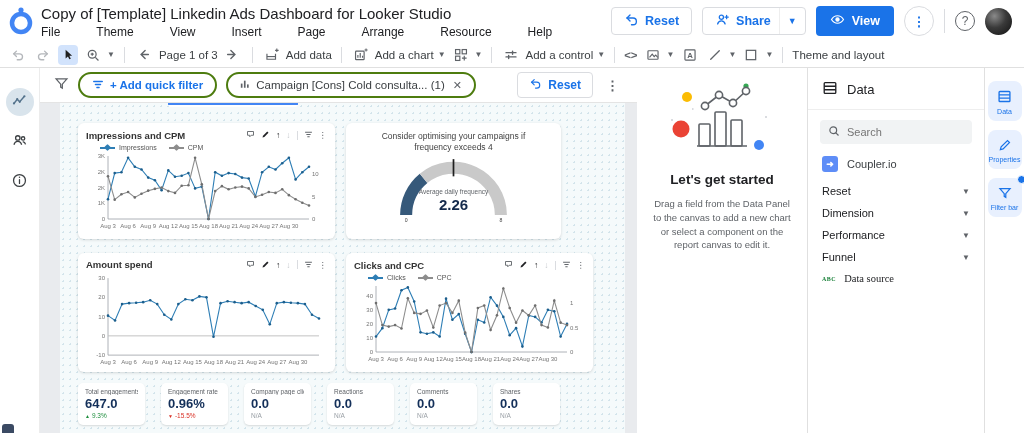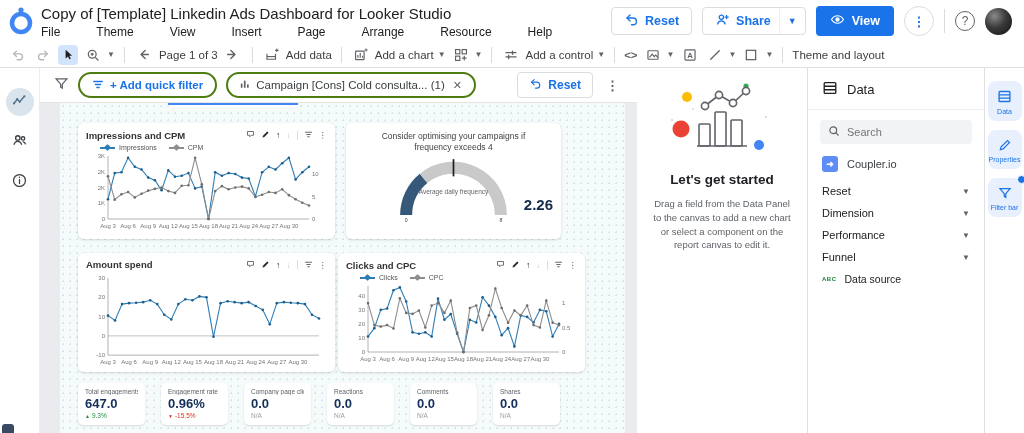--- a/index.html
+++ b/index.html
@@ -57,42 +57,42 @@
   .hsep{width:1px;height:9px;background:#dadce0;}
   .legend{display:flex;gap:12px;margin:2px 0 0 14px;height:9px;align-items:center;}
   .lg{display:flex;align-items:center;gap:4px;font-size:7px;color:#555;}
   .sw{width:15px;height:2px;position:relative;}
   .sw::after{content:'';position:absolute;left:5px;top:-1.5px;width:5px;height:5px;background:inherit;border-radius:1px;transform:rotate(45deg);}
   .plot{width:100%;display:block;}
   .gauge-title{text-align:center;font-size:8.5px;color:#424242;line-height:1.3;margin-top:2px;}
   .gauge-wrap{position:relative;flex:1;}
   .gauge-center{position:absolute;left:0;right:0;bottom:20px;text-align:center;pointer-events:none;}
   .gc-label{font-size:6.5px;color:#5f6368;}
-  .gc-value{font-size:15px;font-weight:bold;color:#13294b;margin-top:1px;text-align:right;}
+  .gc-value{font-size:15px;font-weight:bold;color:#13294b;margin-top:1px;}
   .score-row{position:absolute;left:18px;top:280px;display:flex;gap:16px;}
   .scorecard{width:67px;height:42px;background:#fff;border-radius:5px;box-shadow:0 1px 2px rgba(0,0,0,.13);padding:5px 7px;}
   .sc-label{font-size:6.5px;color:#5f6368;white-space:nowrap;overflow:hidden;}
   .sc-value{font-size:13px;font-weight:bold;color:#14305a;margin-top:1px;}
   .sc-delta{font-size:6.5px;margin-top:1px;display:flex;align-items:center;gap:2px;}
   .sc-delta.up{color:#1e8e3e;}
   .sc-delta.down{color:#d93025;}
   .sc-delta.na{color:#9aa0a6;}
   .sc-delta .arr{font-size:5px;}
   .gs-panel{width:171px;background:#fff;border-right:1px solid #e0e0e0;display:flex;flex-direction:column;align-items:center;padding-top:14px;flex:none;}
   .gs-heading{font-size:13.5px;font-weight:bold;color:#202124;margin-top:6px;}
   .gs-body{font-size:9.5px;color:#5f6368;text-align:center;line-height:1.45;margin-top:10px;padding:0 13px;}
   .data-panel{width:177px;background:#fff;border-right:1px solid #e0e0e0;flex:none;}
   .dp-head{display:flex;align-items:center;gap:9px;padding:12px 14px 10px;font-size:13px;color:#202124;border-bottom:1px solid #eee;}
   .dp-search{margin:10px 12px 0;height:24px;background:#f1f3f4;border-radius:4px;display:flex;align-items:center;gap:7px;padding:0 8px;}
   .dp-search input{border:none;background:transparent;outline:none;font-size:11px;color:#3c4043;width:100px;font-family:"Liberation Sans",sans-serif;}
   .dp-source{display:flex;align-items:center;gap:9px;padding:12px 14px 8px;font-size:11px;color:#3c4043;}
   .coupler-ic{width:16px;height:16px;border-radius:3px;background:#5e8df7;color:#fff;font-size:9px;display:flex;align-items:center;justify-content:center;font-weight:bold;}
   .dp-field{display:flex;align-items:center;justify-content:space-between;padding:5px 14px;font-size:11px;color:#202124;}
   .chev{color:#5f6368;font-size:8px;}
-  .dp-ds{display:flex;align-items:center;gap:8px;padding:5px 14px;font-size:10.5px;color:#202124;}
+  .dp-ds{display:flex;align-items:center;gap:8px;padding:5px 14px;font-size:10.5px;color:#202124;font-family:Liberation Serif, serif;}
   .abc{font-size:6px;font-weight:bold;color:#188038;letter-spacing:.5px;border-radius:2px;}
   .right-rail{width:39px;background:#fff;display:flex;flex-direction:column;align-items:center;padding-top:13px;gap:9px;flex:none;}
   .rr-btn{width:34px;border-radius:8px;background:#e8f0fe;color:#1a73e8;display:flex;flex-direction:column;align-items:center;gap:3px;padding:8px 0 6px;font-size:7px;position:relative;border:none;}
   .rr-dot{position:absolute;top:-3px;right:-4px;width:9px;height:9px;border-radius:50%;background:#1a73e8;border:1.5px solid #fff;}
 </style>
 </head>
 <body>
 
 <header class="topbar">
   <div class="logo">
@@ -539,21 +539,21 @@
               <circle cx="190.8" cy="29.024999999999995" r="1.3" fill="#1c5e8c"></circle>
               <circle cx="197.83333333333334" cy="28.0625" r="1.3" fill="#1c5e8c"></circle>
               <circle cx="204.86666666666667" cy="28.640000000000004" r="1.3" fill="#1c5e8c"></circle>
               <circle cx="211.9" cy="29.024999999999995" r="1.3" fill="#1c5e8c"></circle>
               <circle cx="218.93333333333334" cy="29.9875" r="1.3" fill="#1c5e8c"></circle>
               <circle cx="225.96666666666667" cy="40.574999999999996" r="1.3" fill="#1c5e8c"></circle>
               <circle cx="233" cy="44.425000000000004" r="1.3" fill="#1c5e8c"></circle>
             </svg>
         </div>
 
-        <div class="chart-card" style="left:278px;top:150px;width:247px;height:119px;">
+        <div class="chart-card" style="left:286px;top:150px;width:247px;height:119px;">
           <div class="card-head">
             <span class="card-title">Clicks and CPC</span>
             <span class="head-icons">
               <span class="hi"><svg viewBox="0 0 12 12" width="9" height="9" fill="none" stroke="currentColor" stroke-width="1.2">
                     <path d="M2 2h8v5H7l-2 2v-2H2z"></path>
                   </svg></span>
               <span class="hi dark"><svg viewBox="0 0 12 12" width="9" height="9">
                     <path d="M2 10l.7-2.5L8.3 2l1.7 1.7-5.6 5.5z" fill="currentColor"></path>
                   </svg></span>
               <span class="hi dark">↑</span>

